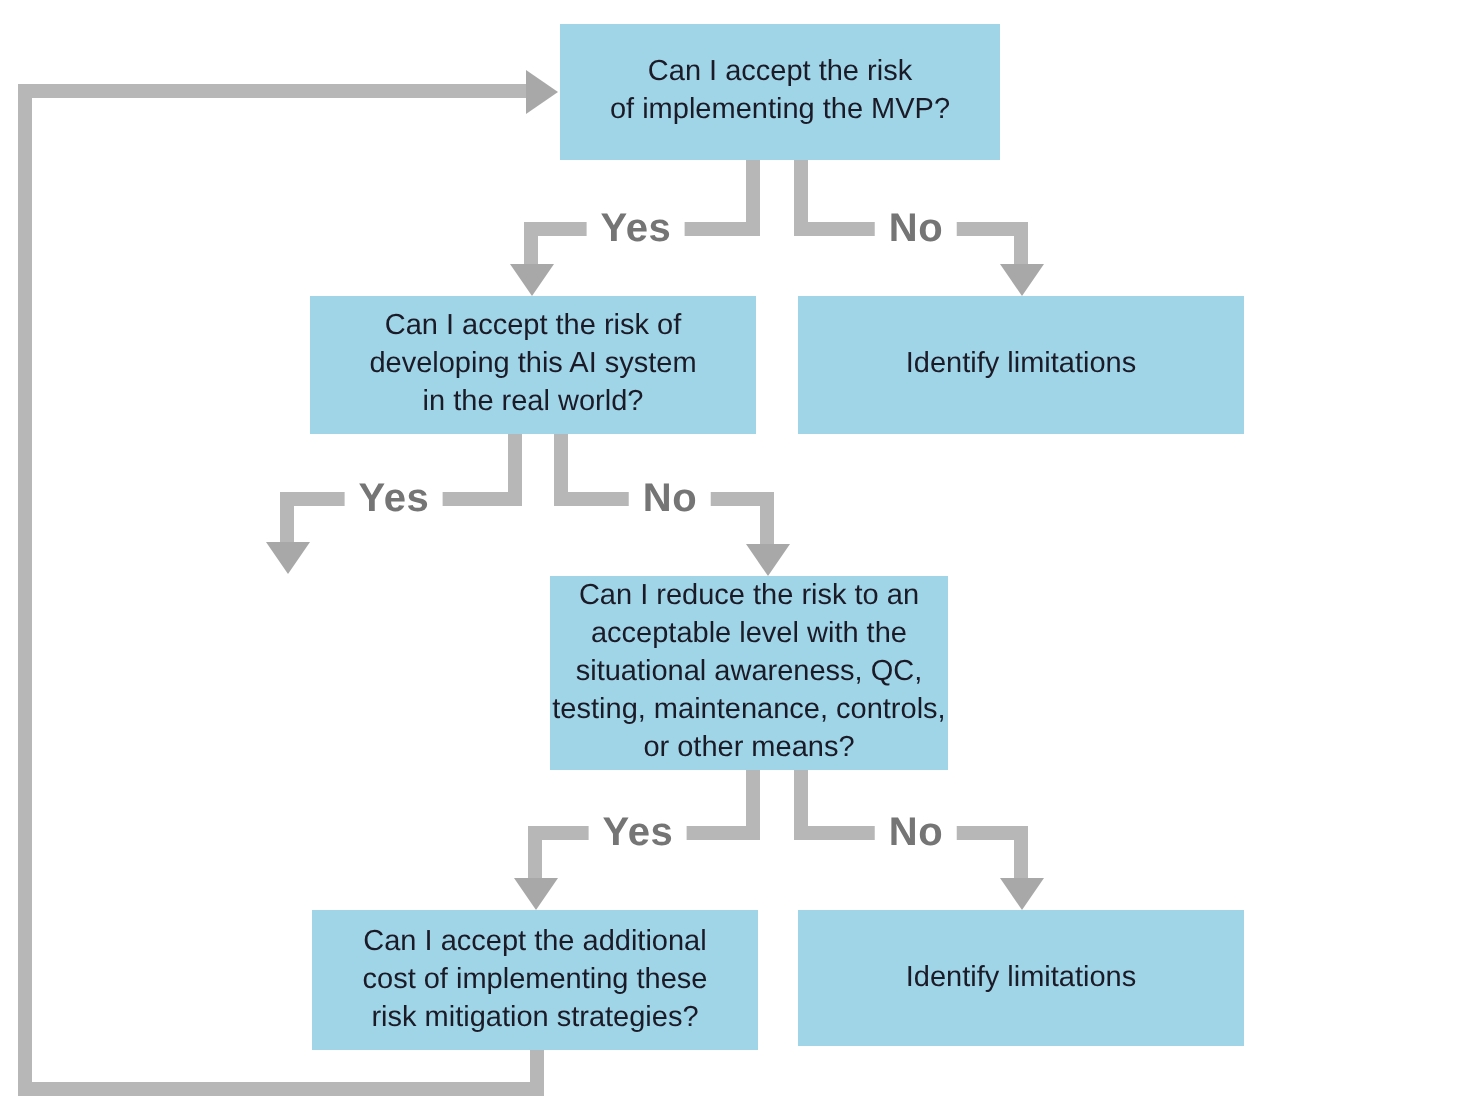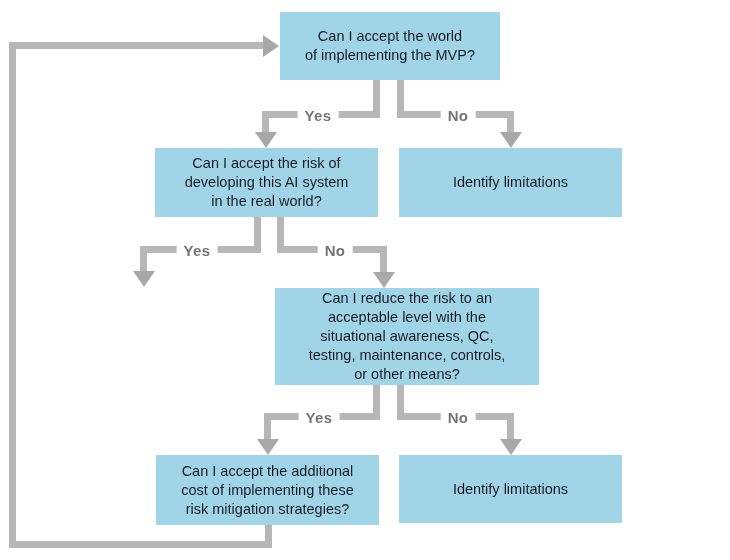--- a/index.html
+++ b/index.html
@@ -40,31 +40,31 @@
     width: 0; height: 0;
     border-top: 11px solid transparent;
     border-bottom: 11px solid transparent;
     border-left: 16px solid #a8a8a8;
   }
   .edge-label {
     position: absolute;
     transform: translate(-50%, -50%);
     background: #ffffff;
     color: #757575;
-    font-size: 15px;
+    font-size: 20px;
     font-weight: 600;
     padding: 1px 7px;
     letter-spacing: 0.3px;
   }
   
   #node-mvp-cost            { left: 280px; top: 12px;  width: 220px; height: 68px; }
   #node-risk-real-world     { left: 155px; top: 148px; width: 223px; height: 69px; align-items: center; }
   #node-identify-limitations-top    { left: 399px; top: 148px; width: 223px; height: 69px; }
   #node-launch-project      { left: 33px;  top: 287px; width: 222px; height: 100px; }
-  #node-reduce-risk         { left: 275px; top: 288px; width: 264px; height: 97px; }
+  #node-reduce-risk         { left: 275px; top: 288px; width: 199px; height: 97px; }
   #node-mitigation-cost     { left: 156px; top: 455px; width: 223px; height: 70px; }
   #node-identify-limitations-bottom { left: 399px; top: 455px; width: 223px; height: 68px; }
 </style>
 </head>
 <body>
 
 <div id="stage">
 
   <div class="line" style="left:265px; top:525px; width:7px; height:17px;"></div>
   <div class="line" style="left:9px; top:541px; width:263px; height:7px;"></div>
@@ -102,21 +102,21 @@
   <div class="arrow-down" style="left:257px; top:439px;"></div>
   <div class="edge-label" style="left:319px; top:417px;">Yes</div>
 
   <div class="line" style="left:397px; top:385px; width:7px; height:35px;"></div>
   <div class="line" style="left:397px; top:413px; width:117px; height:7px;"></div>
   <div class="line" style="left:507px; top:413px; width:7px; height:26px;"></div>
   <div class="arrow-down" style="left:500px; top:439px;"></div>
   <div class="edge-label" style="left:458px; top:417px;">No</div>
 
   <div class="node" id="node-mvp-cost">
-    <span>Can I accept the world
+    <span>Can I accept the risk
 of implementing the MVP?</span>
   </div>
 
   <div class="node" id="node-risk-real-world">
     <span>Can I accept the risk of
 developing this AI system
 in the real world?</span>
   </div>
 
   <div class="node" id="node-identify-limitations-top">

